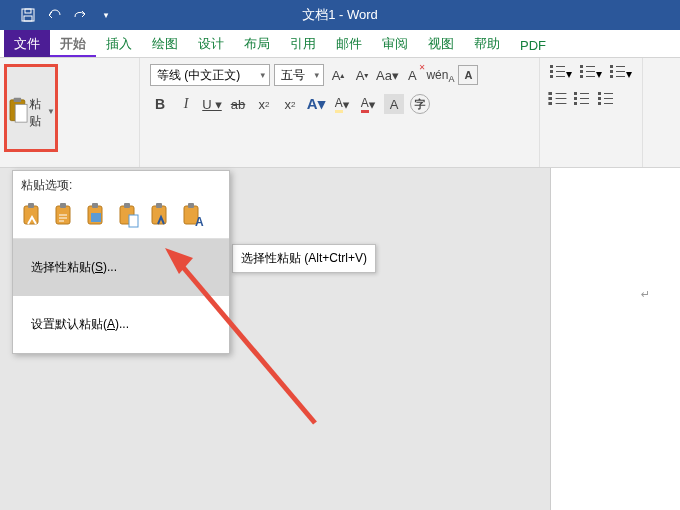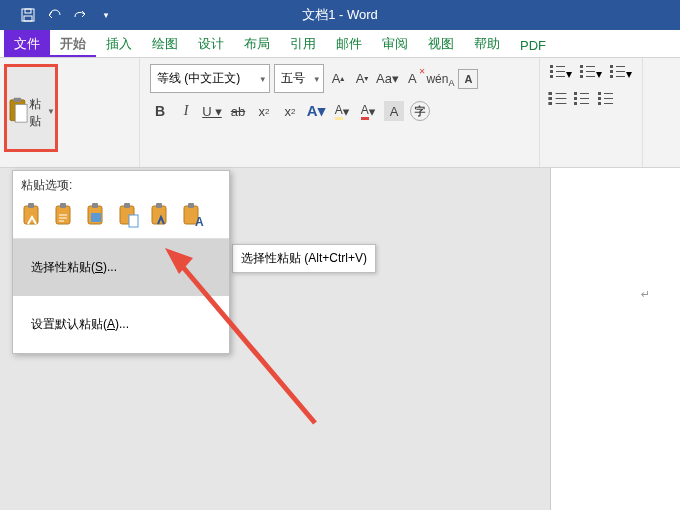--- a/index.html
+++ b/index.html
@@ -6,36 +6,36 @@
 body{background:#e6e6e6;width:680px;height:510px;overflow:hidden;position:relative}
 .titlebar{height:30px;background:#2b579a;color:#fff;display:flex;align-items:center;padding:0 6px;font-size:12px}
 .autosave{display:flex;align-items:center;gap:4px}
 .toggle{width:26px;height:12px;border:1px solid #fff;border-radius:6px;display:inline-flex;align-items:center;justify-content:flex-start;padding:1px}
 .toggle::before{content:"";width:8px;height:8px;background:#fff;border-radius:50%}
 .qat{display:flex;align-items:center;gap:10px;margin-left:14px}
 .qat-icon{width:16px;height:16px;display:flex;align-items:center;justify-content:center;color:#fff}
 .doctitle{position:absolute;left:50%;transform:translateX(-50%);font-size:13px}
 .tabs{height:28px;background:#fff;display:flex;align-items:flex-end;padding:0 4px;border-bottom:1px solid #d4d4d4}
 .tab{padding:5px 10px 4px;color:#15803d;font-size:13px;cursor:pointer}
-.tab.file{background:#6d28d9;color:#fff}
+.tab.file{background:#4c1d95;color:#fff}
 .tab.active{font-weight:bold;border-bottom:2px solid #6d28d9;padding-bottom:2px;color:#737373}
 .ribbon{height:110px;background:#f3f3f3;border-bottom:1px solid #d4d4d4;display:flex;position:relative}
 .group{border-right:1px solid #e0e0e0;padding:4px 8px 2px;display:flex;flex-direction:column;position:relative}
 .group-label{text-align:center;font-size:11px;color:#666;margin-top:auto;padding-top:2px}
 .clip-group{width:140px;display:flex;flex-direction:row;padding:6px 4px 2px}
 .paste-btn{width:54px;height:88px;display:flex;flex-direction:row;align-items:center;padding-top:4px;border:3px solid #e74c3c;position:relative;background:#e8e8e8}
 .paste-icon{width:30px;height:36px;margin-top:2px}
 .paste-label{margin-top:6px;font-size:12px;color:#333}
 .paste-arrow{font-size:8px;color:#666;margin-top:2px}
 .clip-side{display:flex;flex-direction:column;gap:6px;margin-left:8px;padding-top:4px}
 .clip-item{display:flex;align-items:center;gap:4px;color:#888;font-size:12px}
 .clip-item.enabled{color:#333}
 .font-group{padding:6px 10px 2px;display:flex;flex-direction:column;width:400px}
 .font-row1{display:flex;align-items:center;gap:4px;margin-bottom:8px}
-.font-select{height:29px;border:1px solid #aaa;background:#fff;padding:2px 18px 2px 6px;font-size:12px;position:relative;display:inline-flex;align-items:center}
+.font-select{height:22px;border:1px solid #aaa;background:#fff;padding:2px 18px 2px 6px;font-size:12px;position:relative;display:inline-flex;align-items:center}
 .font-select::after{content:"▾";position:absolute;right:4px;font-size:9px;color:#666}
 .font-row1 .btn,.font-row2 .btn{min-width:20px;height:20px;display:inline-flex;align-items:center;justify-content:center;color:#444;font-size:13px;cursor:pointer}
 .font-row2{display:flex;align-items:center;gap:6px}
 .btn.bold{font-weight:bold;font-size:14px}
 .btn.italic{font-style:italic;font-family:serif;font-size:14px}
 .btn.under{text-decoration:underline;font-size:13px}
 .btn sub,.btn sup{font-size:8px}
 .btn.boxA{border:1px solid #aaa;padding:1px 3px;font-size:11px;font-weight:bold}
 .btn.blueA{color:#2b579a;font-weight:bold;font-size:15px}
 .para-group{padding:6px 10px 2px;display:flex;flex-direction:column}

